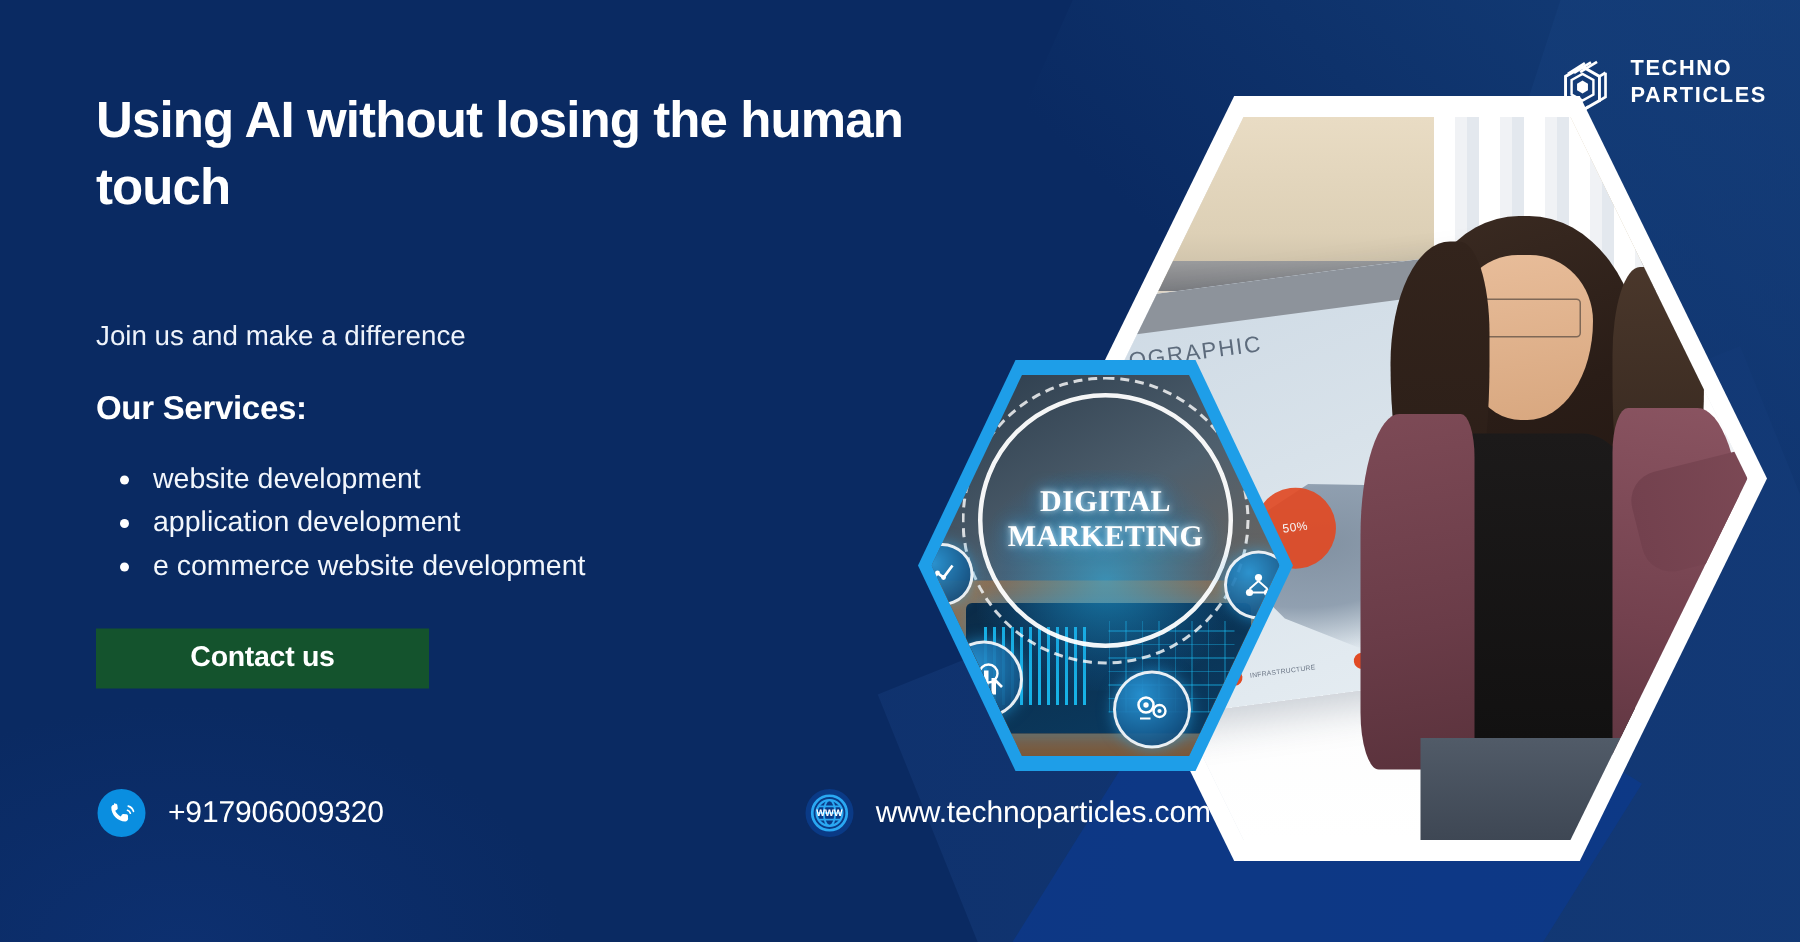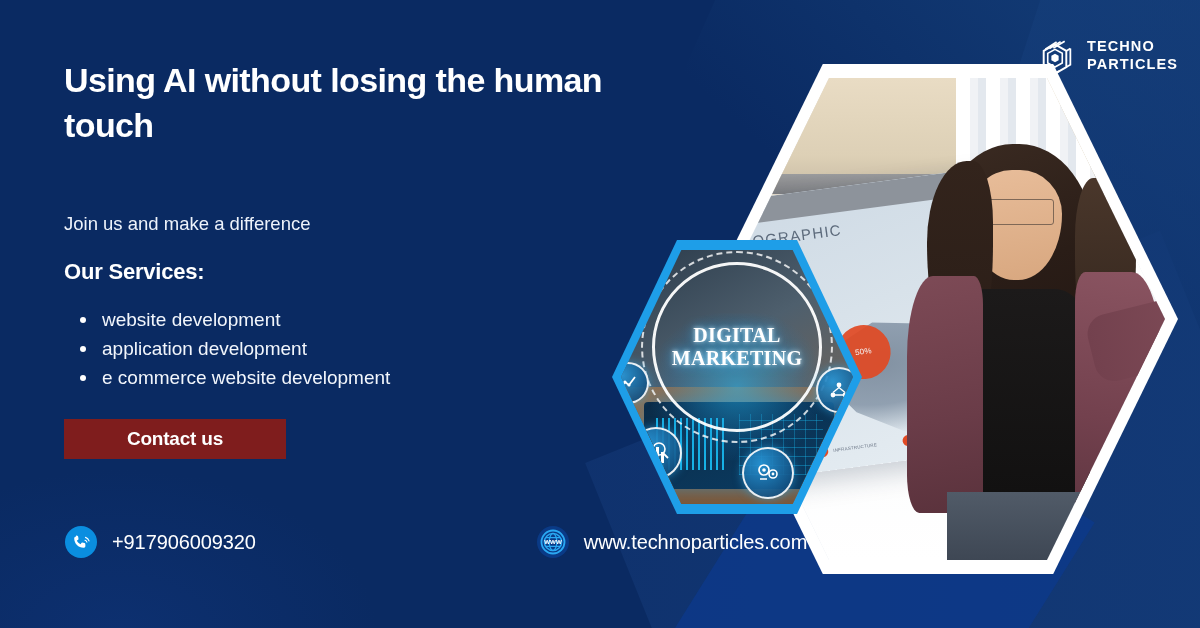--- a/index.html
+++ b/index.html
@@ -91,21 +91,21 @@
     content:"";
     position:absolute; left:-18px; top:11px;
     width:6px; height:6px; border-radius:50%;
     background:#ffffff;
   }
 
   .cta {
     display:inline-flex; align-items:center; justify-content:center;
     margin-top:26px;
     width:222px; height:40px;
-    background:#7f1d1d;
+    background:#14532d;
     color:#ffffff;
     font-size:19px; font-weight:700;
     letter-spacing:-0.2px;
     border:none; cursor:pointer;
   }
 
   .contact-row {
     position:absolute; left:0; top:525px;
     display:flex; align-items:center; gap:0;
   }

